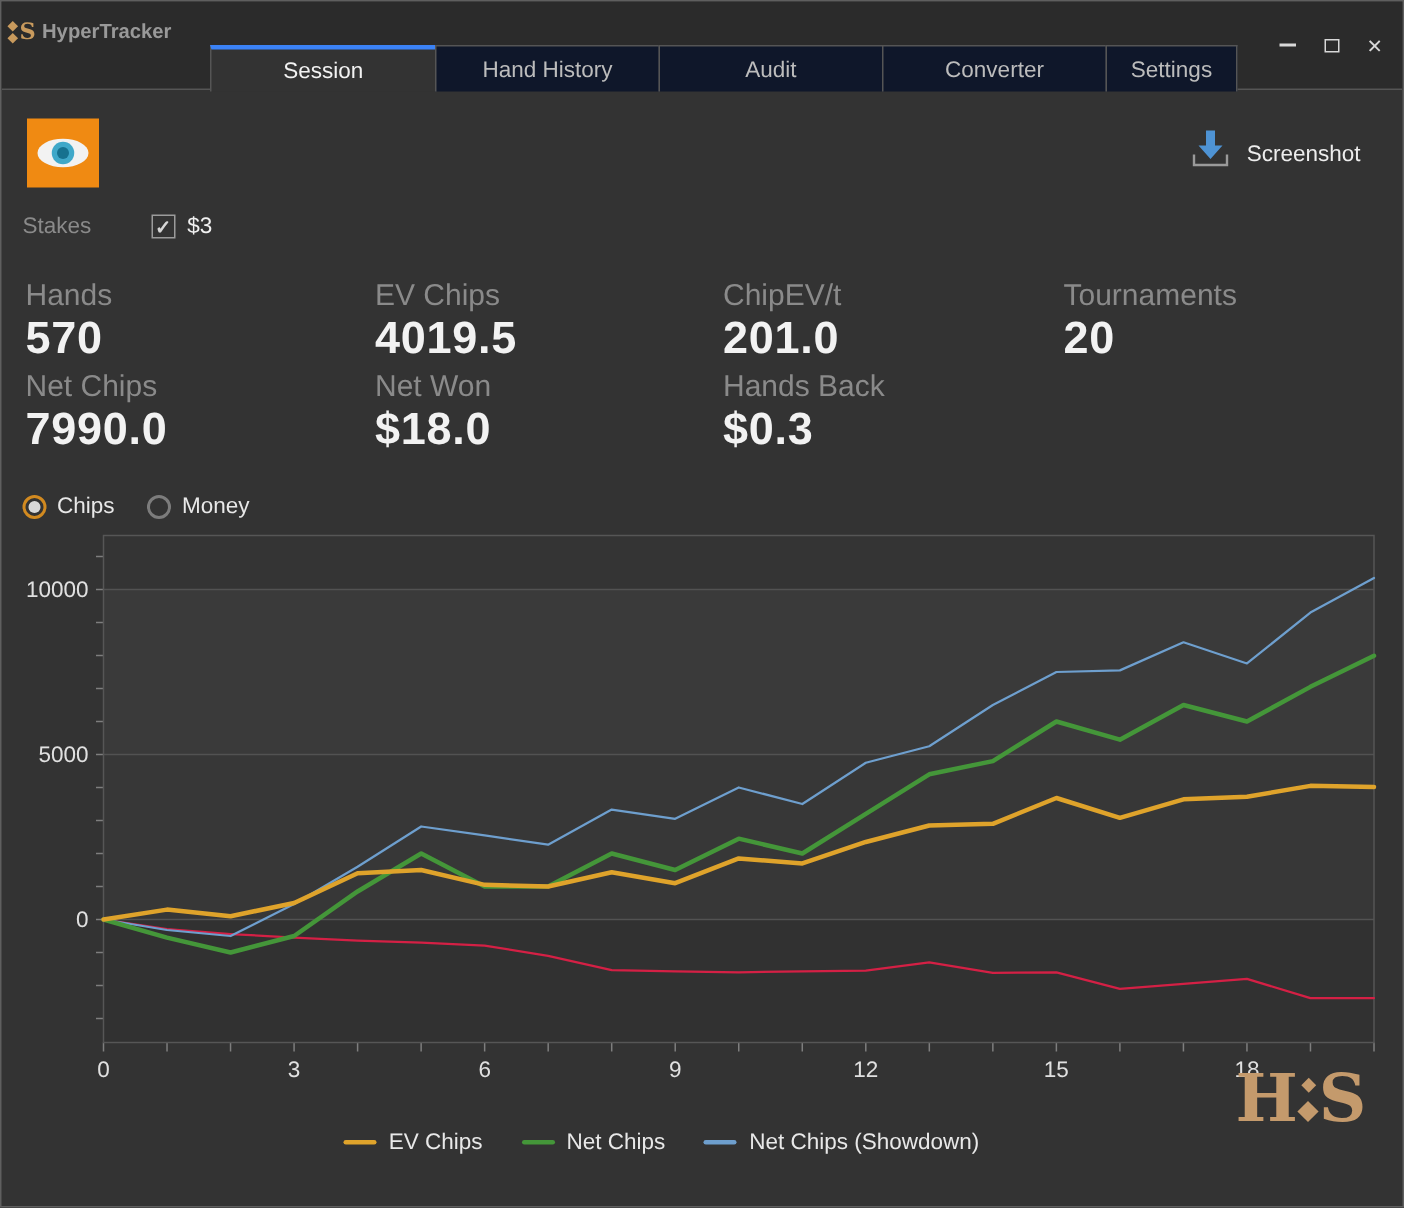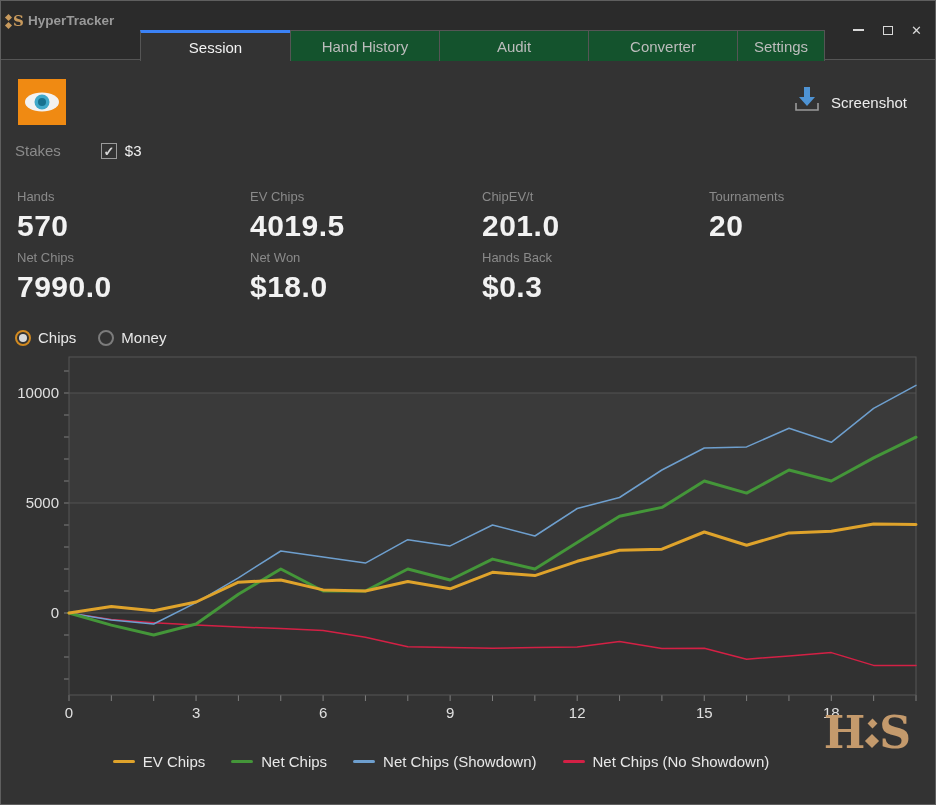--- a/index.html
+++ b/index.html
@@ -21,42 +21,42 @@
   .logo-s { font-family:"DejaVu Serif", serif; font-weight:bold; color:#c89a5d; font-size:15px; }
   .apptitle { position:absolute; left:27px; top:12px; font-size:13.5px; font-weight:bold; color:#999; }
   .winbtns { position:absolute; right:4px; top:18px; display:flex; }
   .winbtn { width:29px; height:22px; display:flex; align-items:center; justify-content:center; color:#d8d8d8; font-size:13px; }
   .winbtn .min { display:block; width:11px; height:2px; background:#d8d8d8; }
   .winbtn .max { display:block; width:10px; height:9px; border:1.5px solid #d8d8d8; }
   
   .tabs { position:absolute; left:140px; top:29px; height:31px; display:flex; }
   .tab {
     height:31px; display:flex; align-items:center; justify-content:center;
-    font-size:15px; color:#bcbcbc; background:#14532d;
+    font-size:15px; color:#bcbcbc; background:#0f172a;
     border:1px solid #555; border-bottom:none; margin-left:-1px;
   }
   .tab.active {
     color:#f2f2f2; background:#333333;
     border-top:3px solid #3b82f6; height:31px;
   }
   .t-session { width:151px; } .t-hand { width:150px; } .t-audit { width:150px; }
   .t-conv { width:150px; } .t-set { width:88px; }
   
   .eye-btn { position:absolute; left:17px; top:78px; width:48px; height:46px; background:#f08a12; display:flex; align-items:center; justify-content:center; }
   .screenshot-btn { position:absolute; right:28px; top:84px; display:flex; align-items:flex-start; cursor:default; }
   .screenshot-label { font-size:15px; color:#ededed; margin-left:10px; margin-top:9px; }
   
   .stakes-row { position:absolute; left:14px; top:141px; display:flex; align-items:flex-end; font-size:15px; }
   .stakes-label { color:#8a8a8a; }
   .checkbox { width:16px; height:16px; border:1px solid #9b9b9b; margin-left:40px; display:flex; align-items:center; justify-content:center; color:#d6d6d6; font-size:13px; font-weight:bold; background:transparent; }
   .stakes-value { margin-left:8px; color:#f0f0f0; }
   
   .stats { position:absolute; left:16px; top:186px; display:grid; grid-template-columns:233px 232px 227px 180px; grid-auto-rows:auto; }
   .stat { margin-bottom:3px; }
-  .stat-label { font-size:13px; color:#8a8a8a; line-height:20px; }
+  .stat-label { font-size:20px; color:#8a8a8a; line-height:20px; }
   .stat-value { font-size:30px; font-weight:700; color:#f2f2f2; line-height:38px; letter-spacing:0.5px; }
   
   .viewtoggle { position:absolute; left:14px; top:328px; display:flex; align-items:center; font-size:15px; color:#e8e8e8; }
   .radio { width:16px; height:16px; border-radius:50%; display:flex; align-items:center; justify-content:center; margin-right:7px; }
   .radio.sel { border:2px solid #d28a20; }
   .radio.sel i { width:8px; height:8px; border-radius:50%; background:#d9d9d9; }
   .radio.unsel { border:2px solid #7c7c7c; }
   .radio-money { margin-left:22px; }
   
   .chart-wrap { position:absolute; left:0; top:350px; width:936px; height:372px; }
@@ -238,24 +238,20 @@
       <span>EV Chips</span>
     </span>
     <span class="legend-item">
       <span class="legend-swatch" style="background: rgb(68, 150, 57);"></span>
       <span>Net Chips</span>
     </span>
     <span class="legend-item">
       <span class="legend-swatch" style="background: rgb(110, 159, 206);"></span>
       <span>Net Chips (Showdown)</span>
     </span>
-    <span class="legend-item">
-      <span class="legend-swatch" style="background: rgb(212, 32, 69);"></span>
-      <span>Net Chips (No Showdown)</span>
-    </span>
   </div>
 
 <div class="hslogo">
   <span class="letter">H</span>
   <span class="dcol">
       <i class="d1"></i>
       <i class="d2"></i>
     </span>
   <span class="letter">S</span>
 </div>

